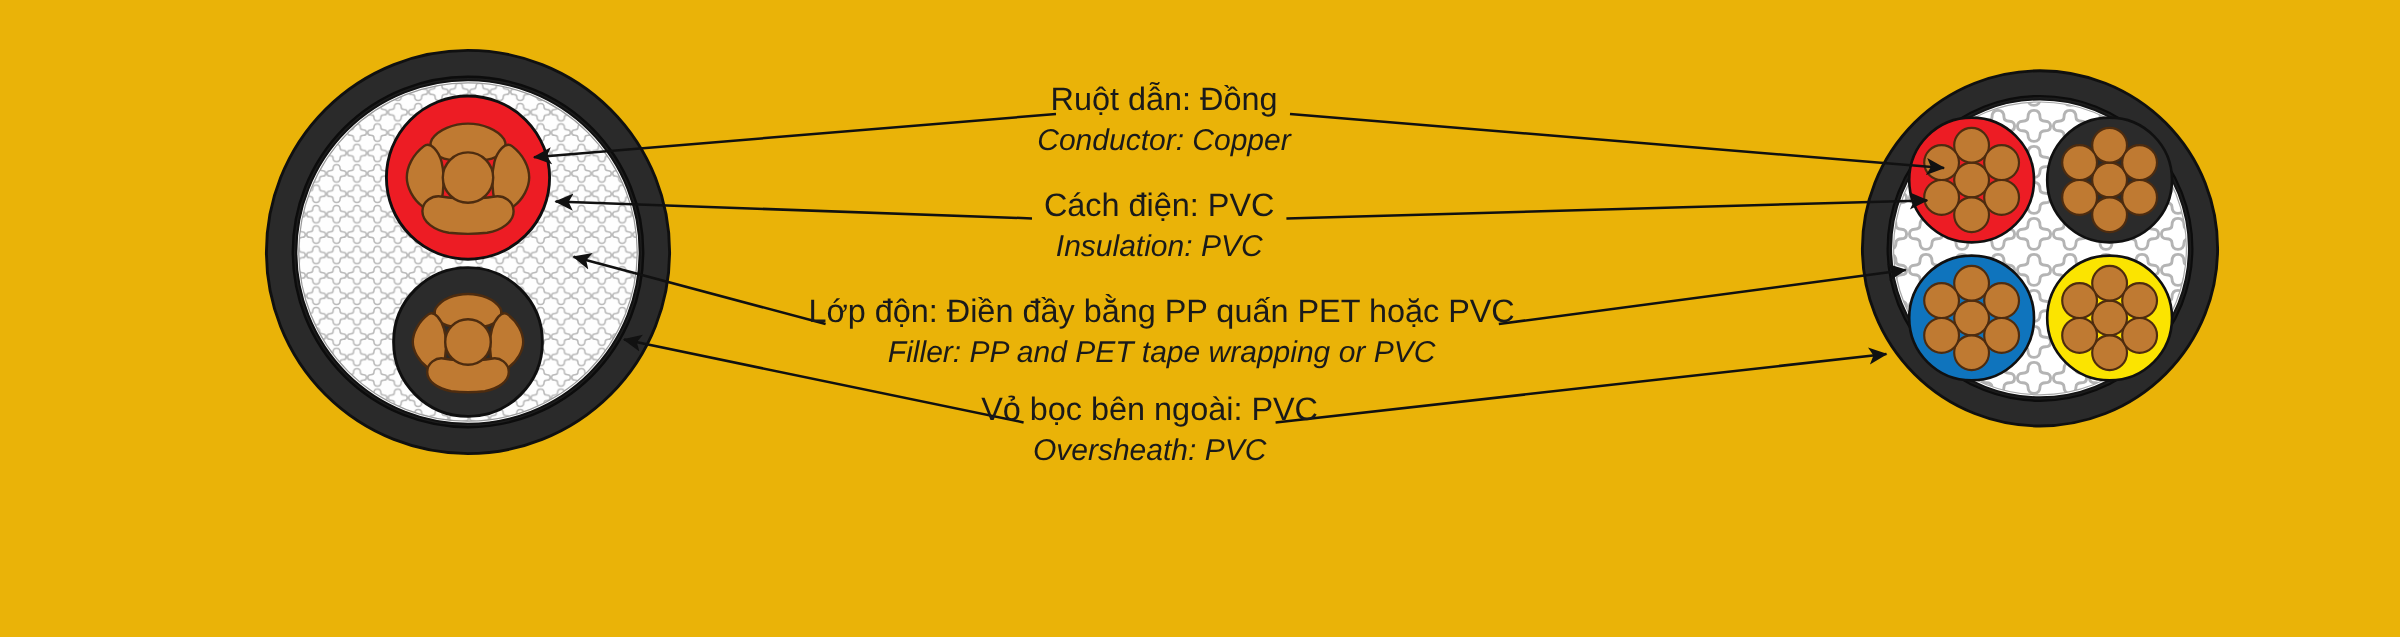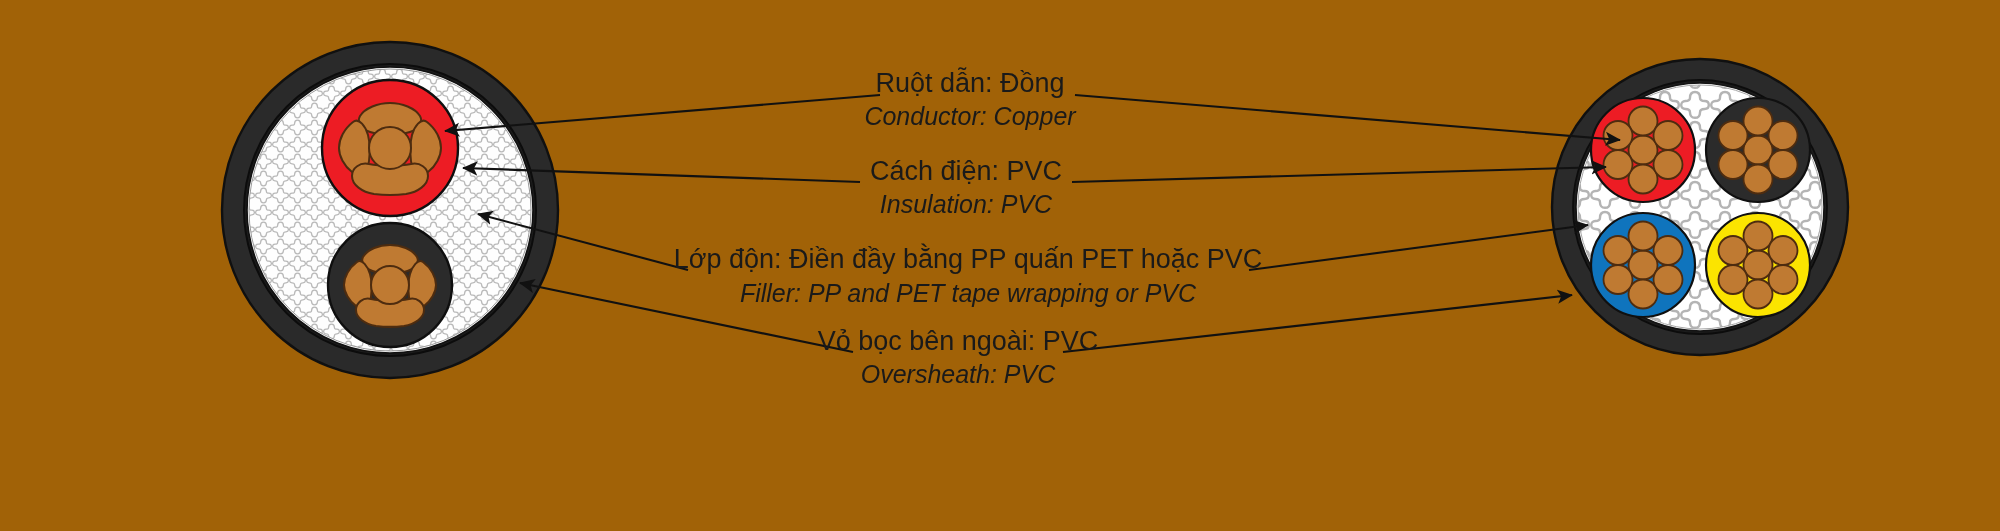--- a/index.html
+++ b/index.html
@@ -1,18 +1,18 @@
 <!DOCTYPE html>
 <html><head>
 <meta charset="utf-8">
 <style>
   html,body{margin:0;padding:0;background:#ffffff;}
   body{width:2000px;height:531px;overflow:hidden;
        font-family:"Liberation Sans","DejaVu Sans",sans-serif;}
-  #stage{position:relative;width:2000px;height:531px;background:#a16207;}
+  #stage{position:relative;width:2000px;height:531px;background:#eab308;}
   #diagram{position:absolute;left:0;top:0;width:2000px;height:531px;display:block;}
   .vi{font-family:"Liberation Sans","DejaVu Sans",sans-serif;
       font-size:27px;font-weight:400;fill:#1a1a1a;font-stretch:condensed;}
   .en{font-family:"Liberation Sans","DejaVu Sans",sans-serif;
       font-size:25px;font-weight:400;font-style:italic;fill:#1a1a1a;}
   .lead{stroke:#111111;stroke-width:2.1;fill:none;stroke-linecap:butt;}
 </style>
 </head>
 <body>
 

